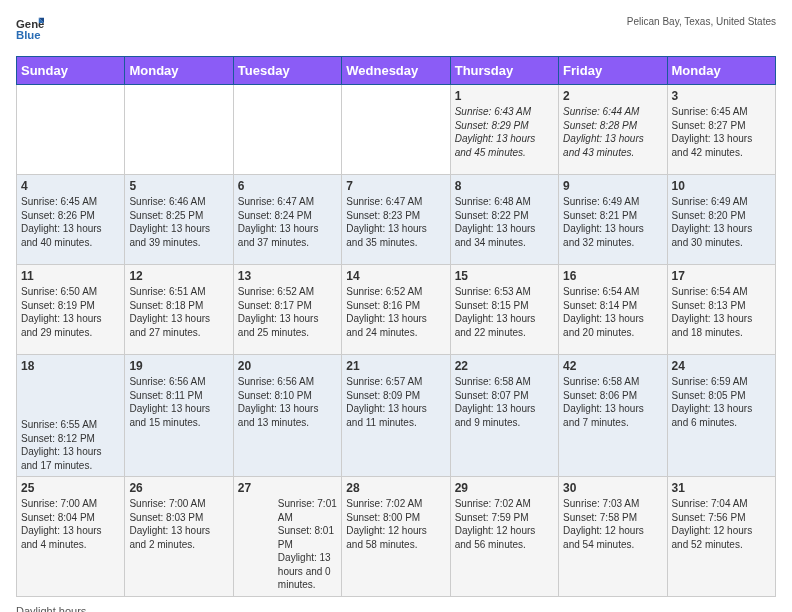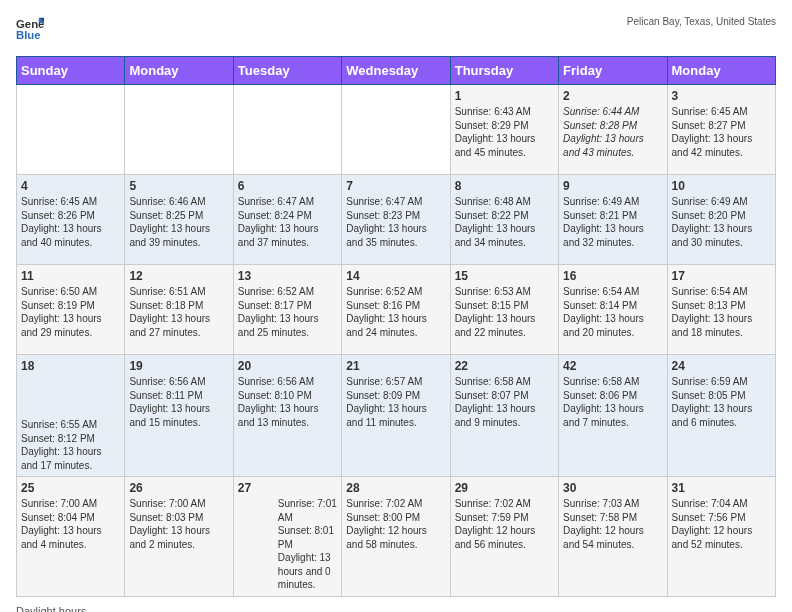--- a/index.html
+++ b/index.html
@@ -116,21 +116,21 @@
       </tr>
   </thead>
   <tbody id="calendar-body">
   <tr>
         <td class="empty-cell"></td>
         <td class="empty-cell"></td>
         <td class="empty-cell"></td>
         <td class="empty-cell"></td>
         <td>
           <div class="day-number">1</div>
-          <div class="day-info" style="white-space: pre-line;">Sunrise: 6:43 AM
+          <div class="day-info" style="white-space: pre-line; font-style: italic;">Sunrise: 6:43 AM
 Sunset: 8:29 PM
 Daylight: 13 hours and 45 minutes.</div>
         </td>
         <td>
           <div class="day-number">2</div>
           <div class="day-info" style="white-space: pre-line; font-style: italic;">Sunrise: 6:44 AM
 Sunset: 8:28 PM
 Daylight: 13 hours and 43 minutes.</div>
         </td>
         <td>

